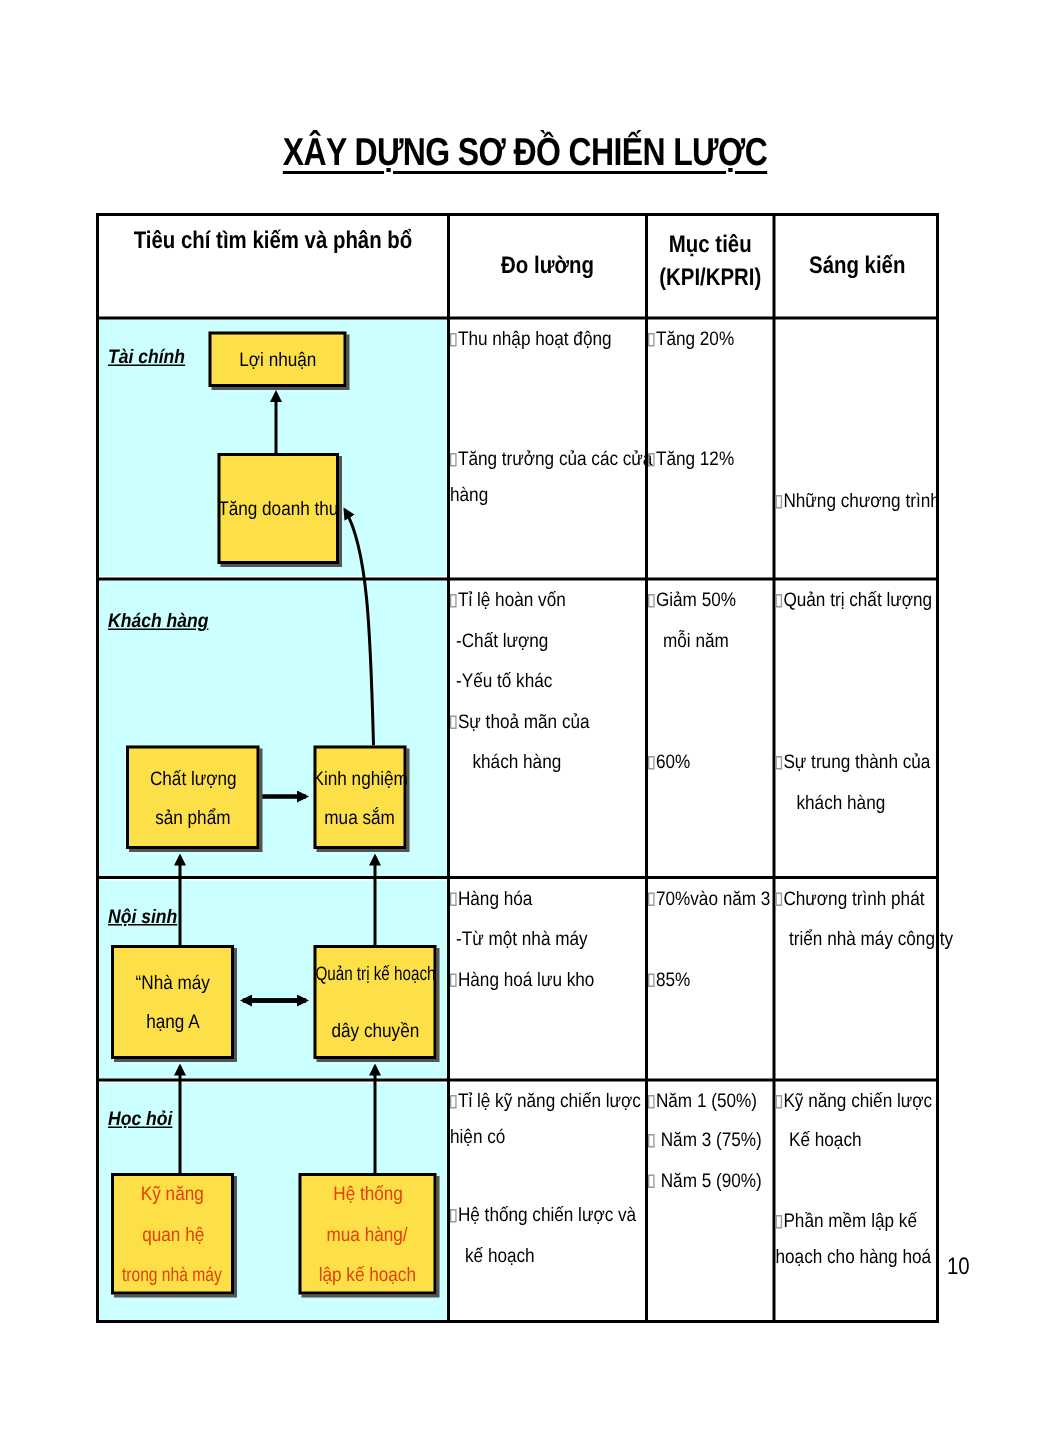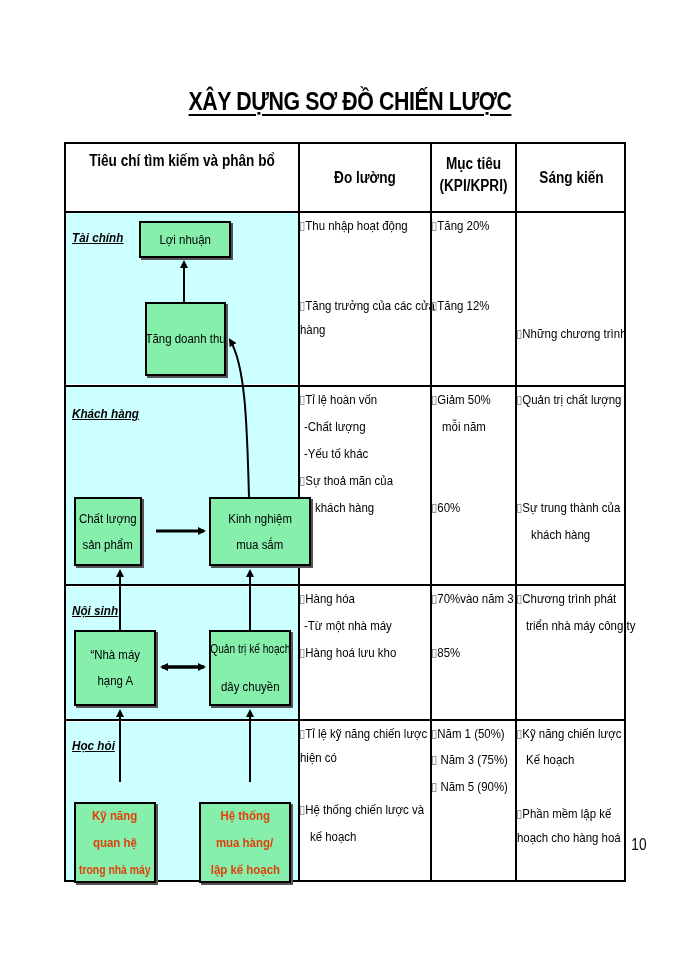--- a/index.html
+++ b/index.html
@@ -11,25 +11,25 @@
   .title span { text-decoration:underline; text-decoration-thickness:2px; text-underline-offset:4px; }
   .table { position:absolute; left:64px; top:142px; width:562px; height:740px;
            border:2px solid #000; box-sizing:border-box; }
   .hline { position:absolute; left:64px; width:562px; height:2px; background:#000; }
   .vline { position:absolute; width:2px; background:#000; }
   .lefthalf { position:absolute; left:66px; width:232px; background:#ccffff; }
   .hdr { position:absolute; text-align:center; font-weight:bold; font-size:16px;
          transform:scaleX(0.85); line-height:22px; }
   .sec-label { position:absolute; font-weight:bold; font-style:italic; font-size:13px;
                text-decoration:underline; transform:scaleX(0.9); transform-origin:0 0; }
-  .box { position:absolute; background:#86efac; border:2px solid #000; box-sizing:border-box;
+  .box { position:absolute; background:#fde047; border:2px solid #000; box-sizing:border-box;
          box-shadow:2px 2px 0 #555; display:flex; flex-direction:column; align-items:center;
          justify-content:center; text-align:center; font-size:13px; line-height:26px; }
   .box .t { transform:scaleX(0.88); white-space:nowrap; }
-  .box.red { color:#e0400a; font-weight:bold; line-height:27px;margin-top:20px; }
+  .box.red { color:#e0400a; font-weight:normal; line-height:27px; }
   .cell-text { position:absolute; font-size:13px; line-height:27px; white-space:nowrap;
                transform:scaleX(0.88); transform-origin:0 0; }
   .bul { display:inline-block; width:5px; height:9px; border:1px solid #999; margin-right:1px;
          vertical-align:-1px; box-sizing:border-box; }
   .pagenum { position:absolute; left:630px; top:836px; font-size:16px; transform:scaleX(0.85); }
   svg.arrows { position:absolute; left:0; top:0; width:700px; height:960px; pointer-events:none; }
 </style>
 </head>
 <body>
 
@@ -84,25 +84,25 @@
   <line x1="120" y1="782" x2="120" y2="711" stroke="#000" stroke-width="2" marker-end="url(#ah)"></line>
   <line x1="250" y1="782" x2="250" y2="711" stroke="#000" stroke-width="2" marker-end="url(#ah)"></line>
 </svg>
 
 <div class="box" style="left:139px;top:221px;width:92px;height:37px;">
   <div class="t">Lợi nhuận</div>
 </div>
 <div class="box" style="left:145px;top:302px;width:81px;height:74px;">
   <div class="t">Tăng doanh thu</div>
 </div>
-<div class="box" style="left:74px;top:497px;width:68px;height:69px;text-align:center;">
+<div class="box" style="left:84px;top:497px;width:89px;height:69px;text-align:center;">
   <div class="t">Chất lượng</div>
   <div class="t">sản phẩm</div>
 </div>
-<div class="box" style="left:209px;top:497px;width:102px;height:69px;">
+<div class="box" style="left:209px;top:497px;width:62px;height:69px;">
   <div class="t">Kinh nghiệm</div>
   <div class="t">mua sắm</div>
 </div>
 <div class="box" style="left:74px;top:630px;width:82px;height:76px;">
   <div class="t">“Nhà máy</div>
   <div class="t">hạng A</div>
 </div>
 <div class="box" style="left:209px;top:630px;width:82px;height:76px;gap:12px;">
   <div class="t" style="transform:scaleX(0.78);">Quản trị kế hoạch</div>
   <div class="t">dây chuyền</div>

